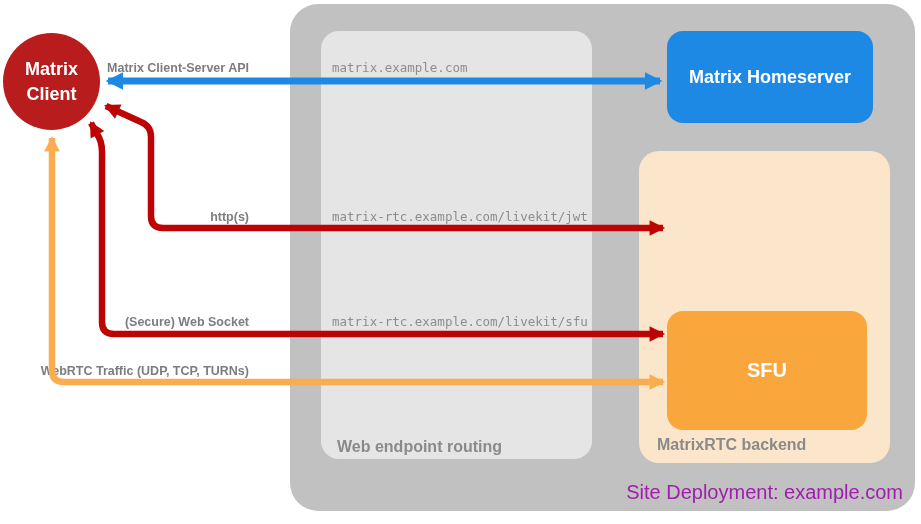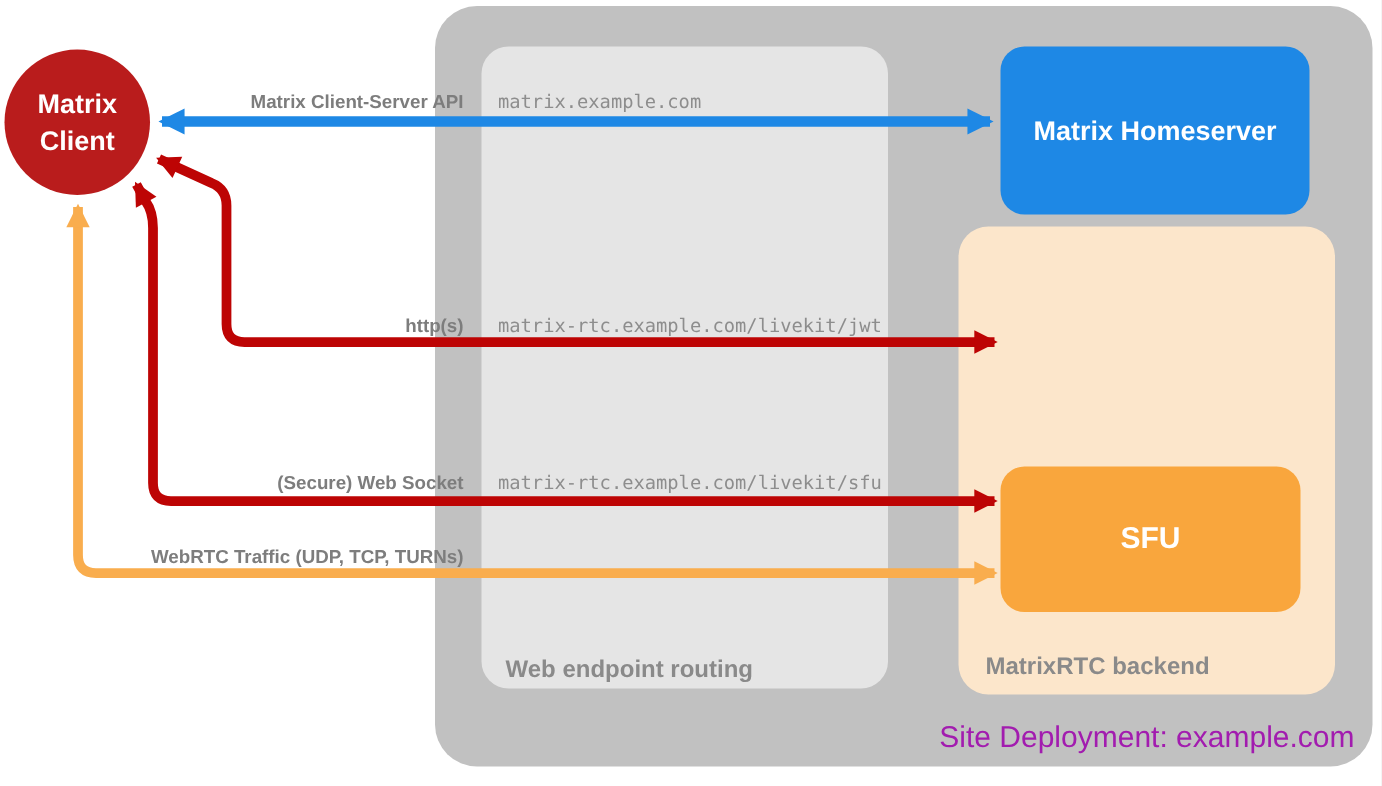--- a/index.html
+++ b/index.html
@@ -10,31 +10,31 @@
   .abs{position:absolute;}
   
   .site-box{left:290px;top:4px;width:625px;height:507px;background:#c1c1c1;border-radius:28px;}
   .routing-box{left:321px;top:31px;width:271px;height:428px;background:#e5e5e5;border-radius:18px;}
   .backend-box{left:639px;top:151px;width:251px;height:312px;background:#fce6cb;border-radius:20px;}
   
   .node{display:flex;align-items:center;justify-content:center;text-align:center;
         color:#ffffff;font-weight:bold;border-radius:16px;}
   .client-node{left:3px;top:33px;width:97px;height:97px;border-radius:50%;background:#b91c1c;
         font-size:18px;line-height:25px;white-space:pre-line;}
-  .homeserver-node{left:667px;top:31px;width:206px;height:112px;background:#1e88e5;font-size:18px;}
+  .homeserver-node{left:667px;top:31px;width:206px;height:92px;background:#1e88e5;font-size:18px;}
   .auth-node{left:667px;top:178px;width:197px;height:99px;background:#cd0e0e;
         font-size:17px;line-height:24px;padding:0 14px;box-sizing:border-box;}
-  .sfu-node{left:667px;top:311px;width:200px;height:97px;background:#f9a63d;font-size:20px;}
+  .sfu-node{left:667px;top:311px;width:200px;height:119px;background:#f9a63d;font-size:20px;}
   
   .area-label{font-weight:bold;color:#8a8a8a;font-size:16px;line-height:17px;}
   .routing-label{left:337px;top:438px;}
   .backend-label{left:657px;top:436px;}
   .site-label{right:18px;top:482px;font-weight:normal;color:#a21caf;font-size:20px;line-height:20px;}
   
-  .conn-label{right:612px;font-weight:bold;color:#7d7d7d;font-size:12.5px;line-height:14px;
+  .conn-label{right:672px;font-weight:bold;color:#7d7d7d;font-size:12.5px;line-height:14px;
         white-space:nowrap;text-align:right;}
   .conn-label.l1{top:61px;}
   .conn-label.l2{top:210px;margin-left:14px;}
   .conn-label.l3{top:315px;}
   .conn-label.l4{top:364px;}
   
   .route-text{left:332px;font-family:"DejaVu Sans Mono",monospace;color:#8d8d8d;
         font-size:12.5px;line-height:14px;white-space:nowrap;}
   .route-text.r1{top:61px;}
   .route-text.r2{top:210px;}

